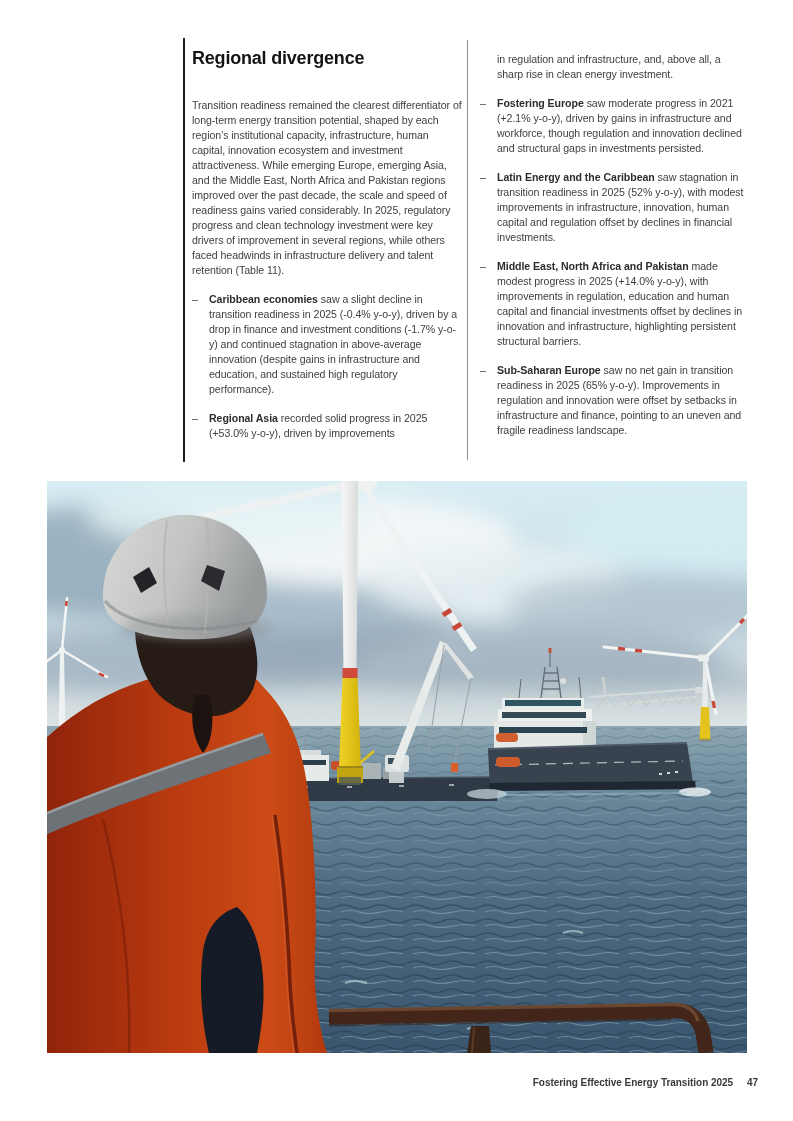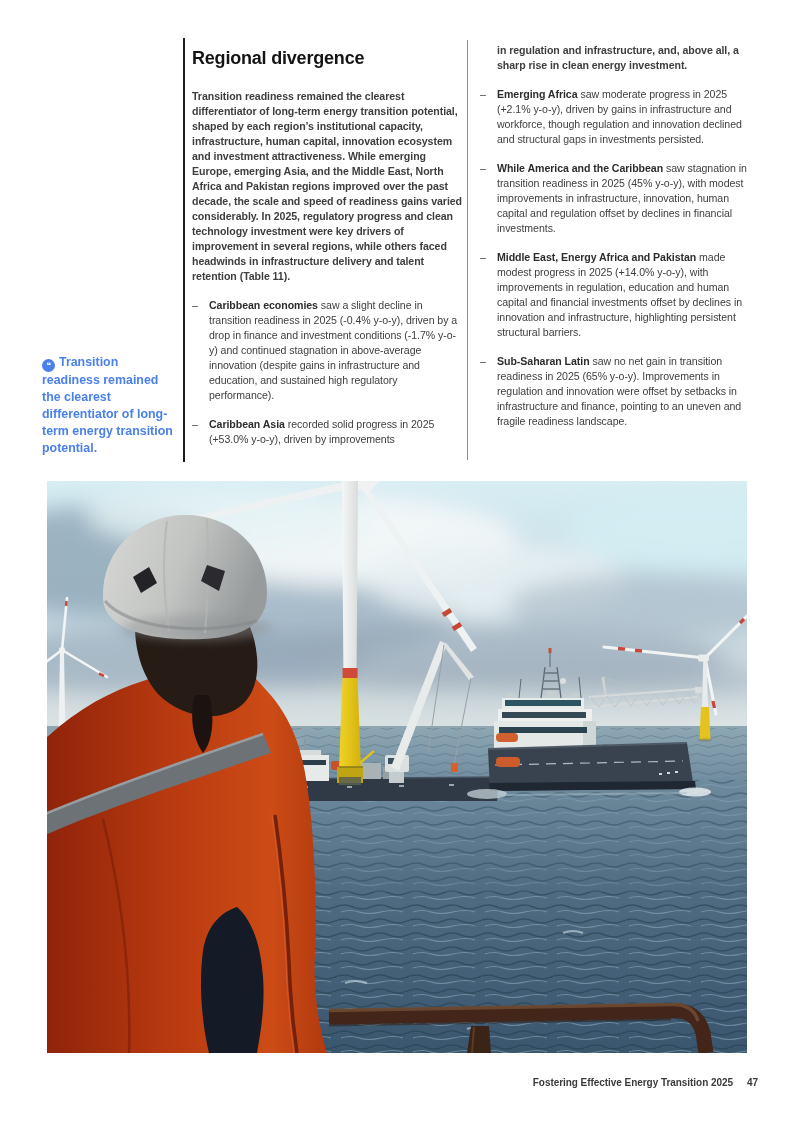--- a/index.html
+++ b/index.html
@@ -6,21 +6,21 @@
   .page{position:relative;width:793px;height:1121px;background:#ffffff;overflow:hidden;
         font-family:"Liberation Sans","DejaVu Sans",sans-serif;padding-left:12px;}
   
   .rule-left{position:absolute;left:183px;top:38px;width:1.5px;height:424px;background:#1d1d1d;}
   .rule-col{position:absolute;left:467px;top:40px;width:1px;height:420px;background:#8f8f8f;}
   .heading{position:absolute;left:192px;top:36px;font-size:18px;font-weight:700;color:#141414;
            letter-spacing:-0.2px;}
   .col{position:absolute;font-size:10.6px;line-height:15px;color:#3e3e3e;letter-spacing:-0.06px;}
   .col1{left:192px;top:86px;width:271px;}
   .col2{left:480px;top:40px;width:267px;}
-  .para{margin:3px 0 14px 0;font-weight:bold;}
+  .para{margin:12px 0 14px 0;}
   .col2 .cont{margin-left:17px;}
   .bullet{display:flex;margin:0 0 14px 0;}
   .bullet .dash{width:17px;flex:0 0 17px;}
   .bullet strong, .para strong{color:#2d2d2d;font-weight:700;}
   
   .callout{position:absolute;left:42px;top:354px;width:136px;font-size:12.4px;font-weight:700;
            line-height:17px;color:#4a80ea;}
   .qicon{display:inline-block;width:13px;height:13px;border-radius:50%;background:#4a80ea;color:#fff;
          font-size:8px;line-height:14px;text-align:center;vertical-align:-1.5px;margin-right:4px;font-weight:700;}
   
@@ -41,47 +41,44 @@
   <h1 class="heading">Regional divergence</h1>
 
   <div class="col col1">
     <p class="para">Transition readiness remained the clearest differentiator of long-term energy transition potential, shaped by each region’s institutional capacity, infrastructure, human capital, innovation ecosystem and investment attractiveness. While emerging Europe, emerging Asia, and the Middle East, North Africa and Pakistan regions improved over the past decade, the scale and speed of readiness gains varied considerably. In 2025, regulatory progress and clean technology investment were key drivers of improvement in several regions, while others faced headwinds in infrastructure delivery and talent retention (Table 11).</p>
     <div class="bullet">
       <span class="dash">–</span>
       <span><strong>Caribbean economies</strong><span> saw a slight decline in transition readiness in 2025 (-0.4% y-o-y), driven by a drop in finance and investment conditions (-1.7% y-o-y) and continued stagnation in above-average innovation (despite gains in infrastructure and education, and sustained high regulatory performance).</span></span>
     </div>
     <div class="bullet">
       <span class="dash">–</span>
-      <span><strong>Caribbean Asia</strong><span> recorded solid progress in 2025 (+53.0% y-o-y), driven by improvements</span></span>
+      <span><strong>Regional Asia</strong><span> recorded solid progress in 2025 (+53.0% y-o-y), driven by improvements</span></span>
     </div>
   </div>
 
   <div class="col col2">
     <p class="para cont">in regulation and infrastructure, and, above all, a sharp rise in clean energy investment.</p>
     <div class="bullet">
       <span class="dash">–</span>
-      <span><strong>Emerging Africa</strong><span> saw moderate progress in 2025 (+2.1% y-o-y), driven by gains in infrastructure and workforce, though regulation and innovation declined and structural gaps in investments persisted.</span></span>
-    </div>
-    <div class="bullet">
-      <span class="dash">–</span>
-      <span><strong>While America and the Caribbean</strong><span> saw stagnation in transition readiness in 2025 (45% y-o-y), with modest improvements in infrastructure, innovation, human capital and regulation offset by declines in financial investments.</span></span>
-    </div>
-    <div class="bullet">
-      <span class="dash">–</span>
-      <span><strong>Middle East, Energy Africa and Pakistan</strong><span> made modest progress in 2025 (+14.0% y-o-y), with improvements in regulation, education and human capital and financial investments offset by declines in innovation and infrastructure, highlighting persistent structural barriers.</span></span>
-    </div>
-    <div class="bullet">
-      <span class="dash">–</span>
-      <span><strong>Sub-Saharan Latin</strong><span> saw no net gain in transition readiness in 2025 (65% y-o-y). Improvements in regulation and innovation were offset by setbacks in infrastructure and finance, pointing to an uneven and fragile readiness landscape.</span></span>
+      <span><strong>Fostering Europe</strong><span> saw moderate progress in 2021 (+2.1% y-o-y), driven by gains in infrastructure and workforce, though regulation and innovation declined and structural gaps in investments persisted.</span></span>
+    </div>
+    <div class="bullet">
+      <span class="dash">–</span>
+      <span><strong>Latin Energy and the Caribbean</strong><span> saw stagnation in transition readiness in 2025 (52% y-o-y), with modest improvements in infrastructure, innovation, human capital and regulation offset by declines in financial investments.</span></span>
+    </div>
+    <div class="bullet">
+      <span class="dash">–</span>
+      <span><strong>Middle East, North Africa and Pakistan</strong><span> made modest progress in 2025 (+14.0% y-o-y), with improvements in regulation, education and human capital and financial investments offset by declines in innovation and infrastructure, highlighting persistent structural barriers.</span></span>
+    </div>
+    <div class="bullet">
+      <span class="dash">–</span>
+      <span><strong>Sub-Saharan Europe</strong><span> saw no net gain in transition readiness in 2025 (65% y-o-y). Improvements in regulation and innovation were offset by setbacks in infrastructure and finance, pointing to an uneven and fragile readiness landscape.</span></span>
     </div>
   </div>
 
-  <div class="callout">
-    <span class="qicon">❝</span><span>Transition readiness remained the clearest differentiator of long-term energy transition potential.</span>
-  </div>
 
   <div class="photo" title="Offshore wind technician in an orange jacket and white hard hat looking out at wind turbines and offshore support vessels at sea">
     <svg width="700" height="572" viewBox="0 0 700 572" preserveAspectRatio="none" xmlns="http://www.w3.org/2000/svg">
       <defs>
         <linearGradient id="skyG" x1="0" y1="0" x2="0" y2="1">
           <stop offset="0" stop-color="#d8eef4"></stop>
             <stop offset="0.45" stop-color="#c6dbe5"></stop>
           <stop offset="0.8" stop-color="#ccd7dd"></stop>
             <stop offset="1" stop-color="#dfe5e4"></stop>
         </linearGradient>

